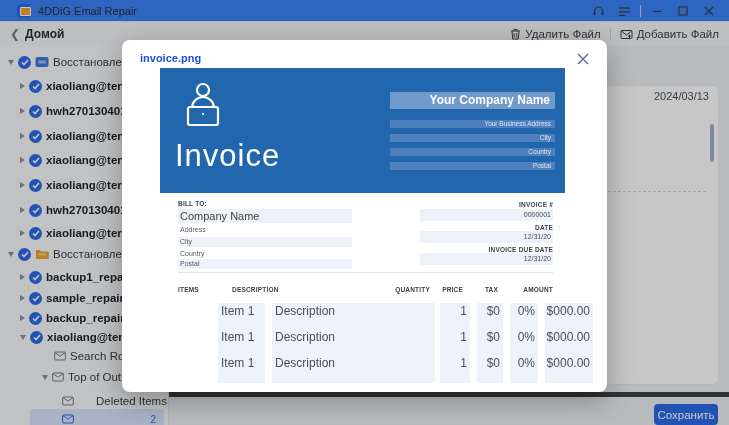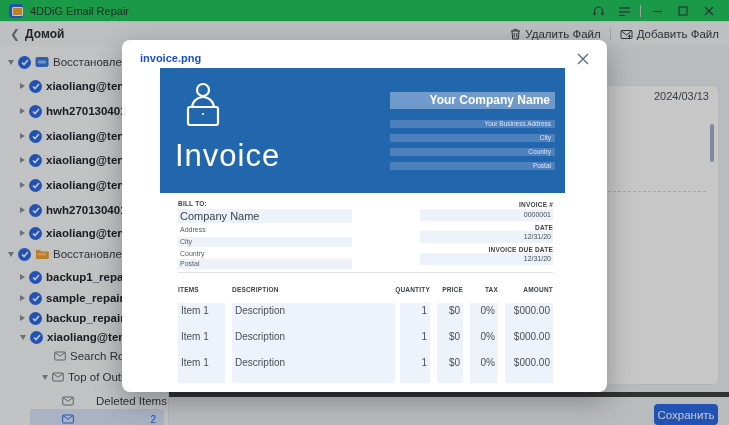--- a/index.html
+++ b/index.html
@@ -1,21 +1,21 @@
 <!DOCTYPE html>
 <html><head>
 <meta charset="utf-8">
 <style>
   * { box-sizing: border-box; margin: 0; padding: 0; }
   html,body { width:729px; height:425px; }
   body { font-family: "Liberation Sans", sans-serif; background:#000; }
   .screen { position:relative; width:729px; height:425px; overflow:hidden; background:#f2f4f7; }
 
   
-  .titlebar { position:absolute; left:0; top:0; width:729px; height:22px; background:#22c55e; border-bottom:1px solid #e2e5ea; display:flex; align-items:center; }
+  .titlebar { position:absolute; left:0; top:0; width:729px; height:22px; background:#3b82f6; border-bottom:1px solid #e2e5ea; display:flex; align-items:center;padding-left:8px; }
   .appicon { width:14px; height:14px; margin-left:9px; border-radius:3px; background:#2e6ae8; position:relative; flex:none; }
   .appicon::after { content:""; position:absolute; left:2.5px; top:3.5px; width:9px; height:7px; background:#f5a62b; border-radius:1px; border:1px solid #fff; }
   .apptitle { font-size:11px; color:#2b2f35; margin-left:7px; }
   .tb-right { position:absolute; right:0; top:0; height:22px; display:flex; align-items:center; gap:6px; padding-right:10px; }
   .tb-btn { width:20px; height:20px; display:flex; align-items:center; justify-content:center; color:#3c4148; }
   .tb-sep { width:1px; height:12px; background:#c9cdd4; }
 
   
   .toolbar { position:absolute; left:0; top:22px; width:729px; height:24px; background:#f3f5f8; display:flex; align-items:center; }
   .back { display:flex; align-items:center; gap:5px; margin-left:10px; color:#33373d; }
@@ -65,21 +65,21 @@
   .microlabel { font-size:6.5px; font-weight:bold; letter-spacing:.2px; color:#3c4046; }
   .billto { position:absolute; left:18px; top:7px; }
   .brow { position:absolute; left:18px; width:174px; font-size:7px; color:#565b62; line-height:10px; padding-left:2px; }
   .brow.shade { background:#edf1f9; }
   .brow.name { font-size:11px; color:#3f444b; line-height:14px; }
   .mlab { position:absolute; width:133px; left:260px; text-align:right; }
   .mval { position:absolute; left:260px; width:133px; font-size:7px; color:#454a51; text-align:right; line-height:12px; padding-right:2px; background:#edf1f9; }
   .divider { position:absolute; left:18px; width:375px; top:79px; border-top:1px solid #dcdfe4; }
 
   .th { position:absolute; top:93px; }
-  .cellbar { position:absolute; height:28px; background:#eef2fa; font-size:10px; color:#4a4f56; line-height:16px; }
+  .cellbar { position:absolute; height:28px; background:#eef2fa; font-size:12px; color:#4a4f56; line-height:16px;margin-left:40px; }
   .cl { padding-left:3px; }
   .cr { text-align:right; padding-right:3px; }
   .ra { text-align:right; }
 </style>
 </head>
 <body>
 
 <div class="screen">
 
   <div class="titlebar">

